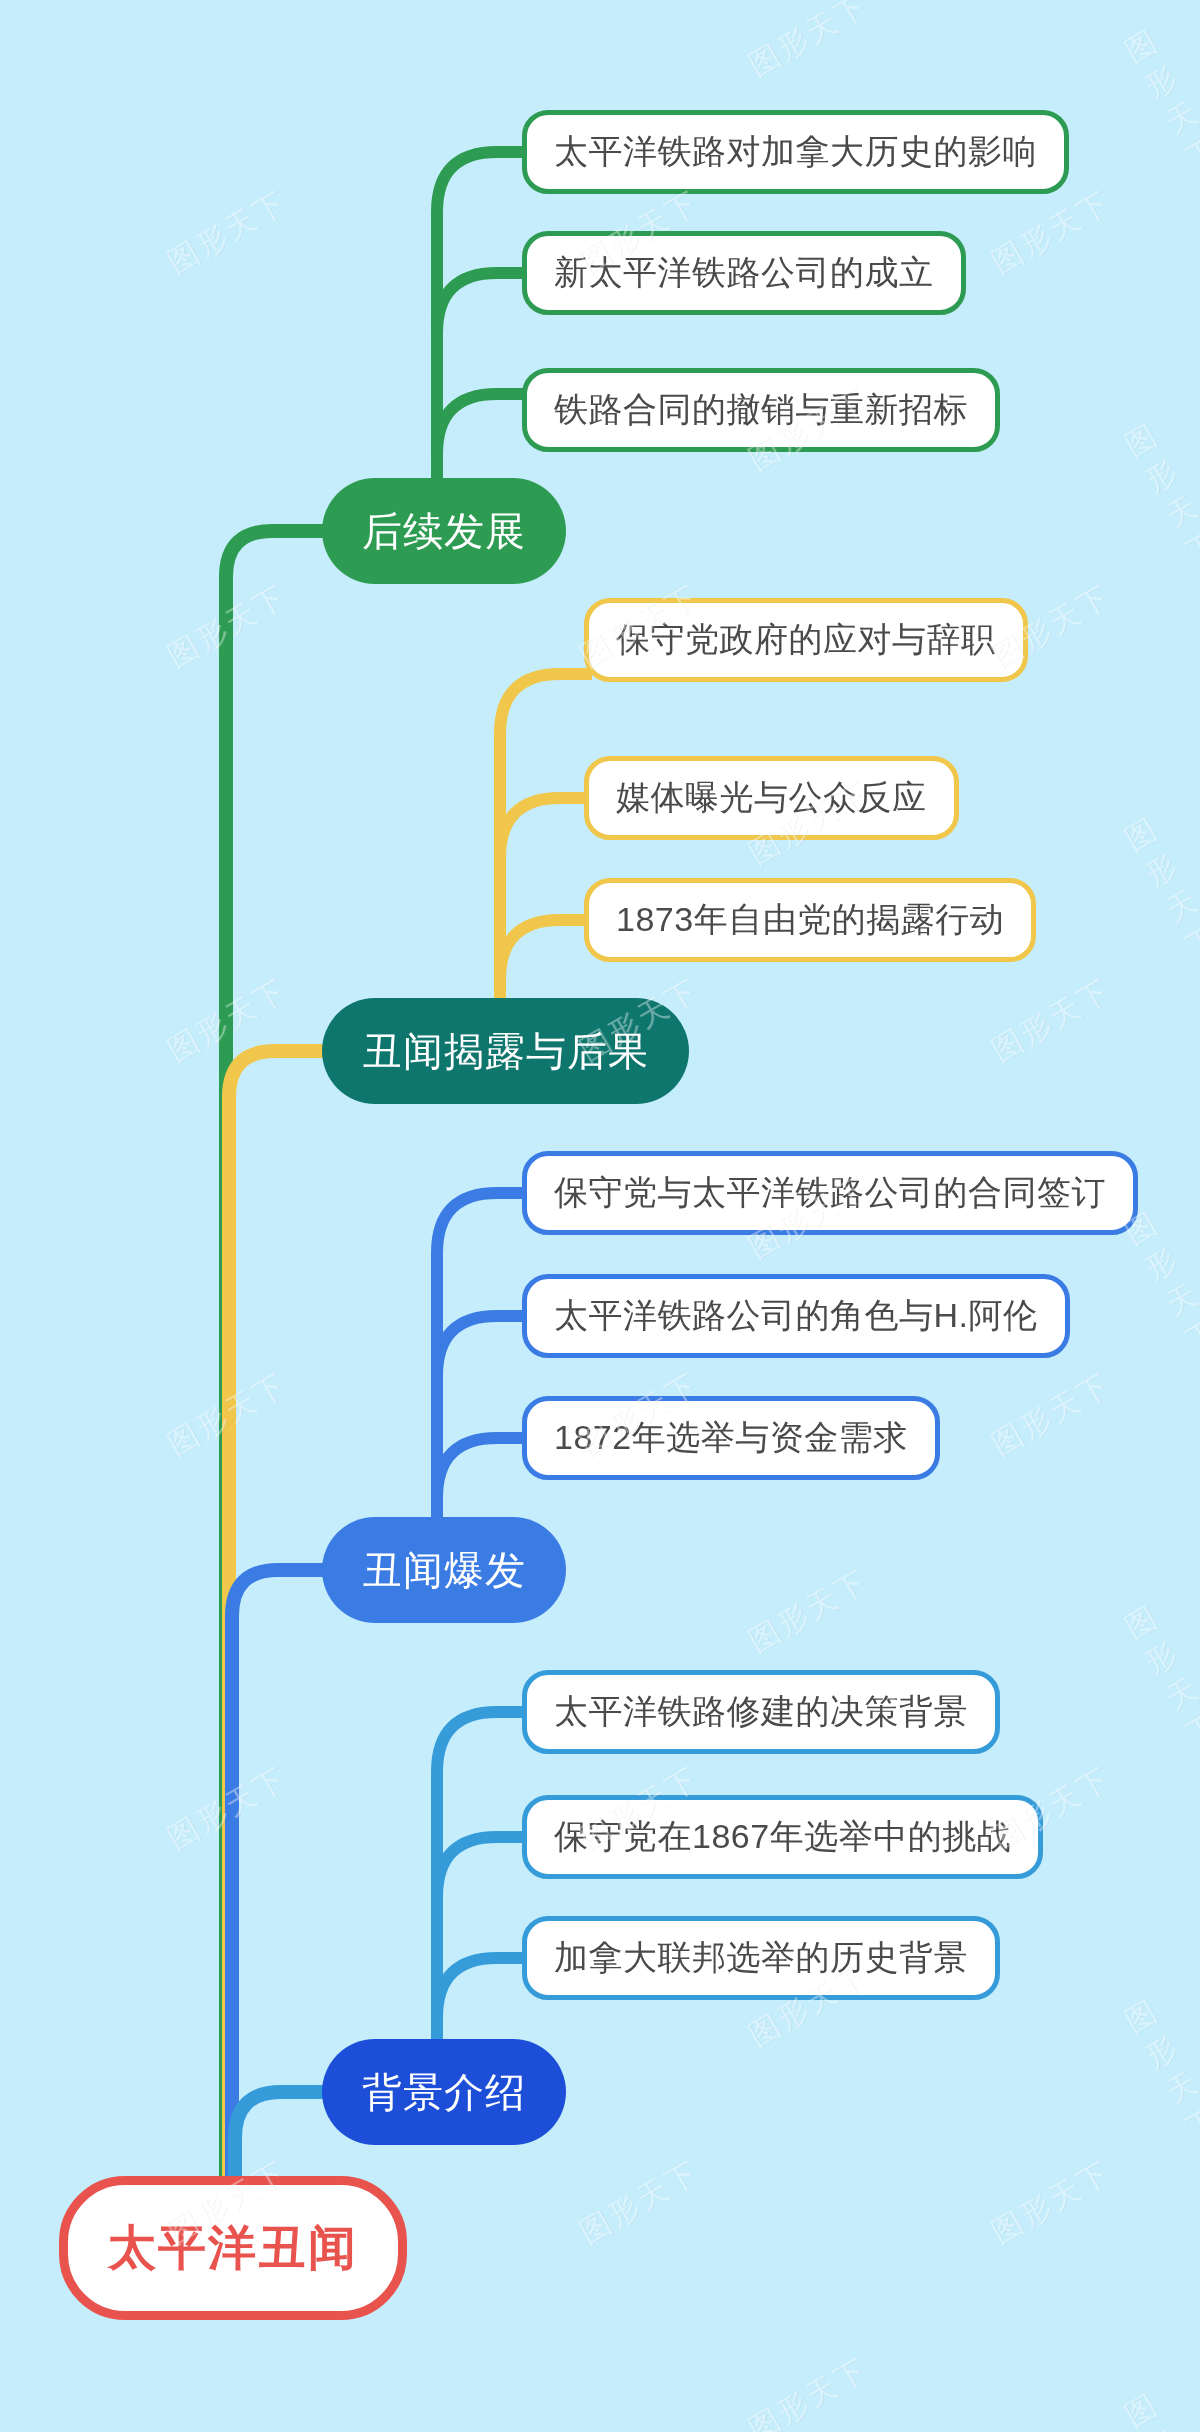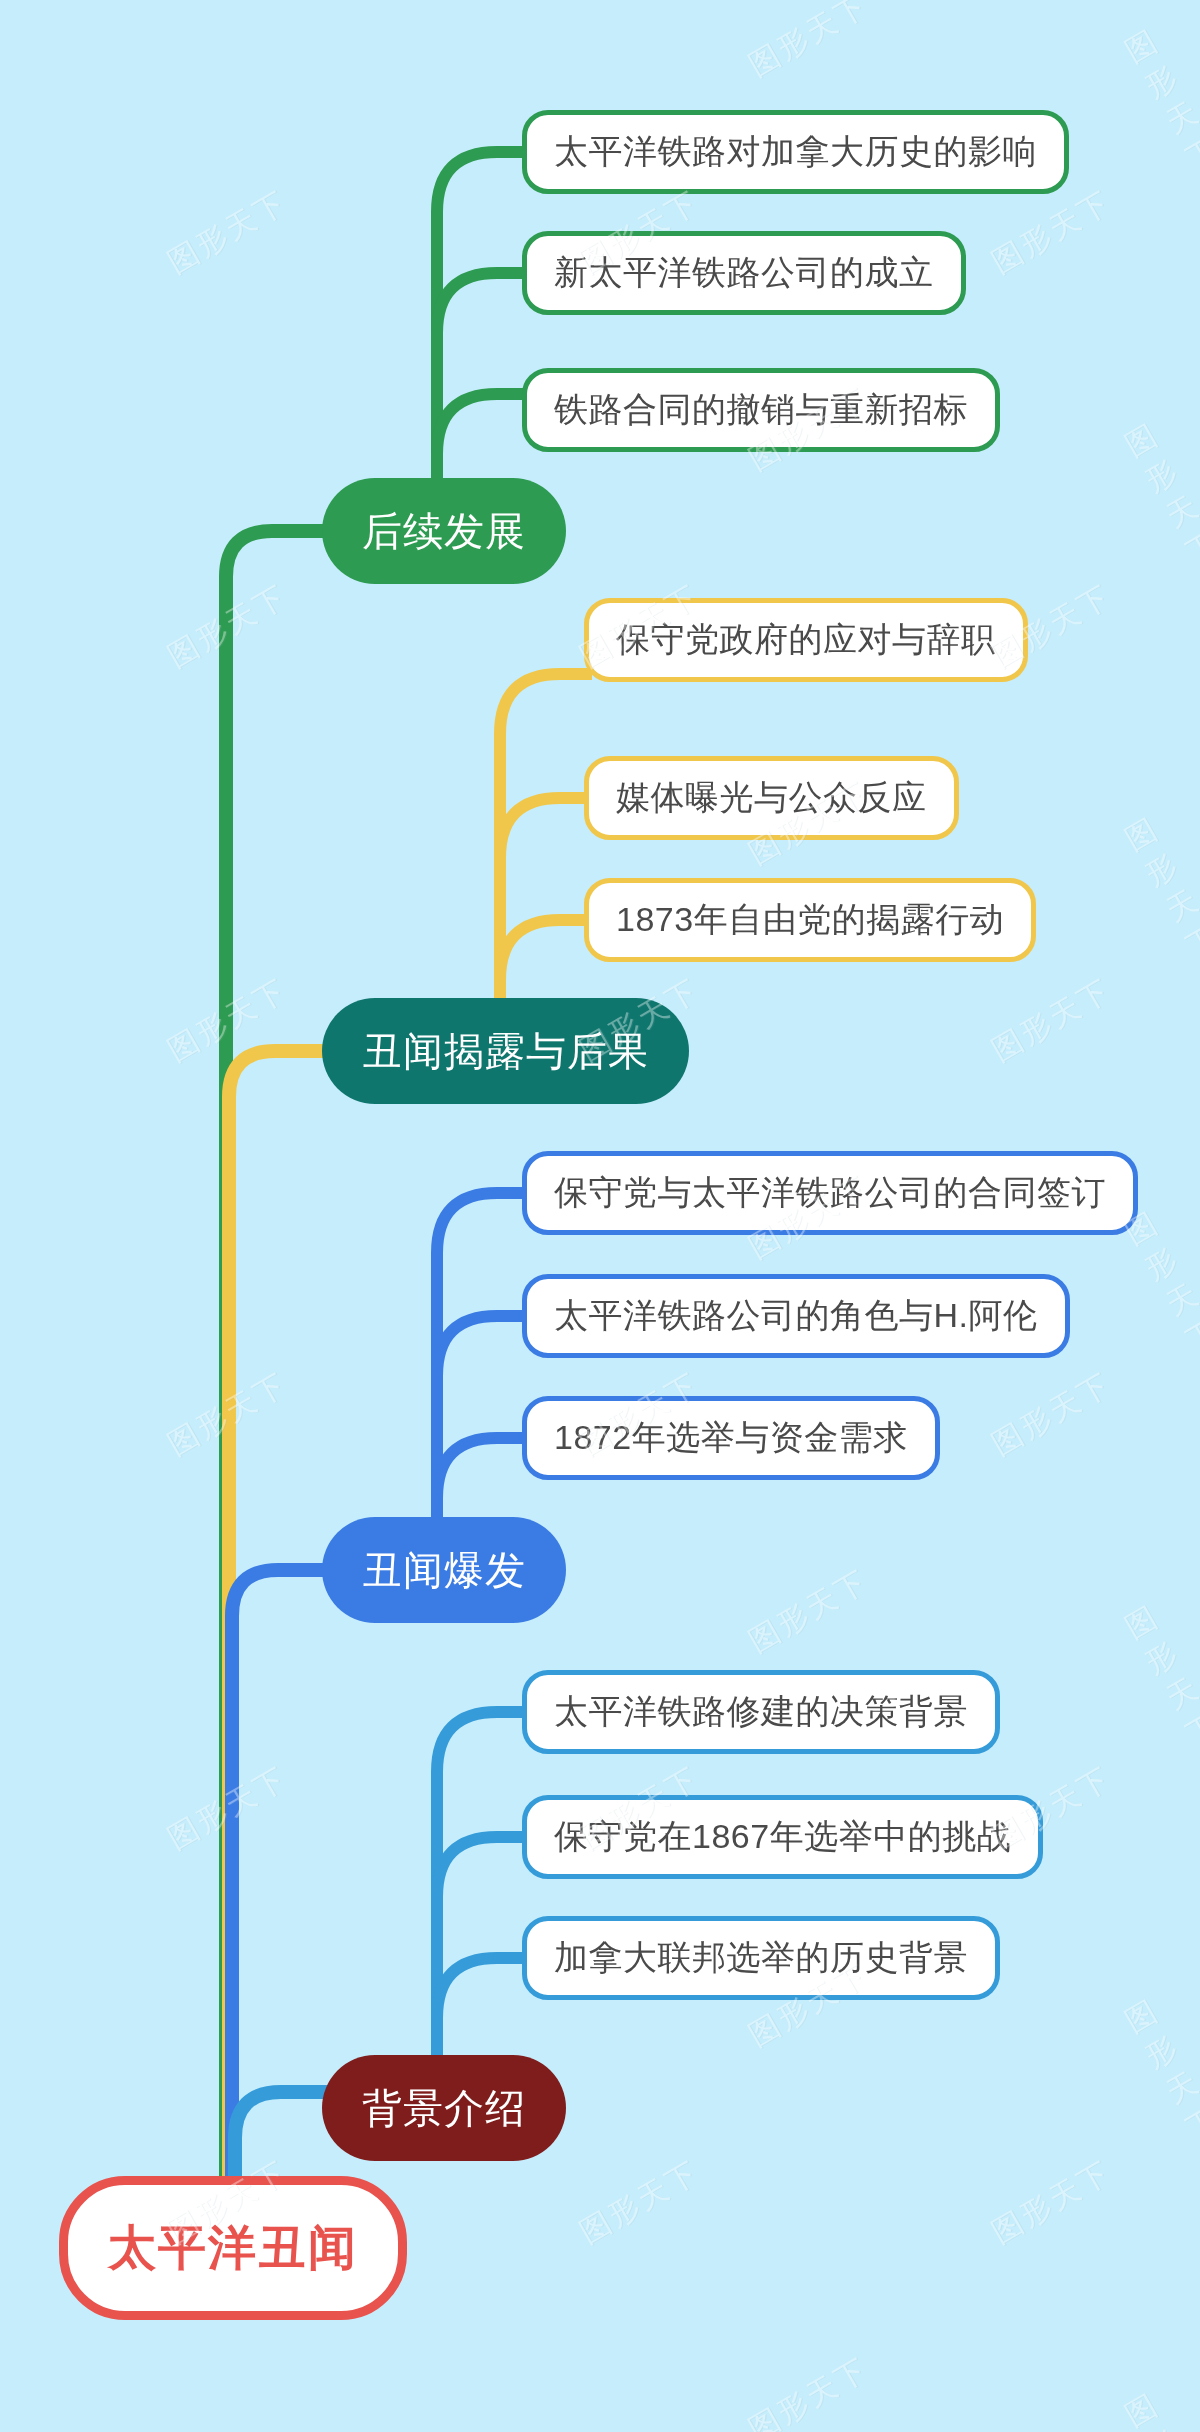--- a/index.html
+++ b/index.html
@@ -79,21 +79,21 @@
   <div class="node main" style="left: 322px; top: 1051px; background-color: #0f766e;">丑闻揭露与后果</div>
 
   <div class="node child" style="left: 522px; top: 1193px; border-color: rgb(59, 124, 228);">保守党与太平洋铁路公司的合同签订</div>
   <div class="node child" style="left: 522px; top: 1316px; border-color: rgb(59, 124, 228);">太平洋铁路公司的角色与H.阿伦</div>
   <div class="node child" style="left: 522px; top: 1438px; border-color: rgb(59, 124, 228);">1872年选举与资金需求</div>
   <div class="node main" style="left: 322px; top: 1570px; background-color: rgb(59, 124, 228);">丑闻爆发</div>
 
   <div class="node child" style="left: 522px; top: 1712px; border-color: rgb(53, 156, 217);">太平洋铁路修建的决策背景</div>
   <div class="node child" style="left: 522px; top: 1837px; border-color: rgb(53, 156, 217);">保守党在1867年选举中的挑战</div>
   <div class="node child" style="left: 522px; top: 1958px; border-color: rgb(53, 156, 217);">加拿大联邦选举的历史背景</div>
-  <div class="node main" style="left: 322px; top: 2092px; background-color: #7f1d1d; margin-top: 16px;">背景介绍</div>
+  <div class="node main" style="left: 322px; top: 2092px; background-color: #1d4ed8;">背景介绍</div>
 
   <div class="node root" style="left: 59px; top: 2248px; color: rgb(233, 83, 78);">太平洋丑闻</div>
 
   <div class="watermark-layer">
       <span class="watermark" style="left: 743px; top: 15px;">图形天下</span>
       <span class="watermark" style="left: 1156px; top: 15px;">图形天下</span>
       <span class="watermark" style="left: 162px; top: 212px;">图形天下</span>
       <span class="watermark" style="left: 574px; top: 212px;">图形天下</span>
       <span class="watermark" style="left: 986px; top: 212px;">图形天下</span>
       <span class="watermark" style="left: 743px; top: 409px;">图形天下</span>

